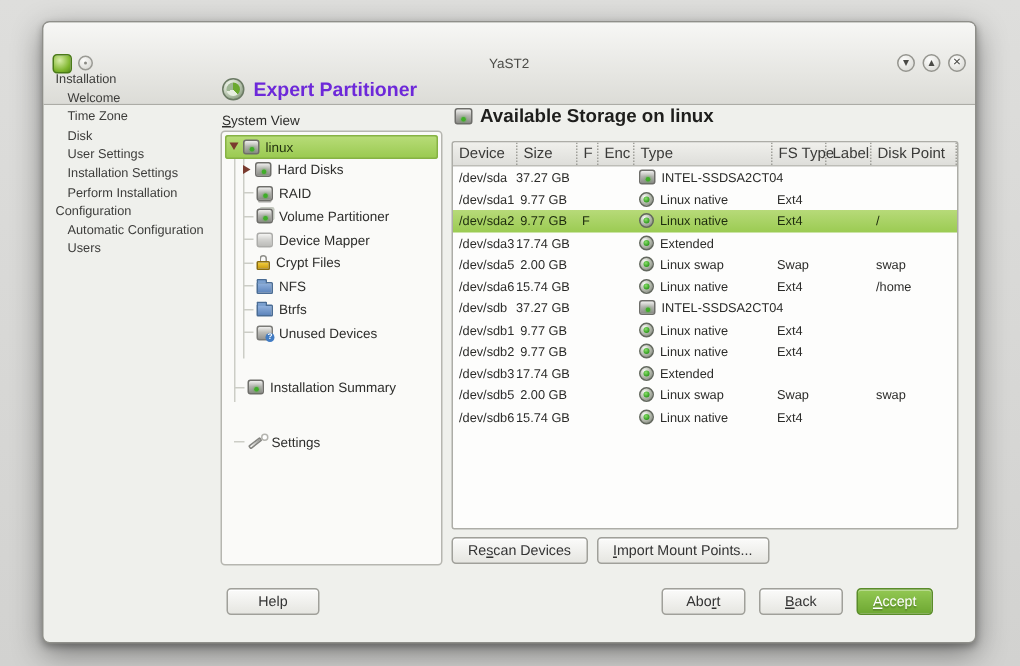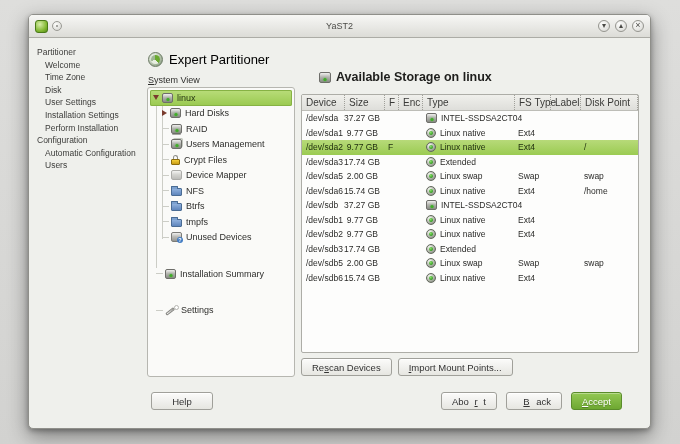--- a/index.html
+++ b/index.html
@@ -11,21 +11,21 @@
   .stage{position:relative;width:680px;height:444px;}
 
   
   .window{
     position:absolute;left:28px;top:14px;width:623px;height:415px;
     border:1px solid #8f8f8a;border-radius:5px;
     box-shadow:0 7px 20px rgba(0,0,0,.42),0 2px 5px rgba(0,0,0,.28);
     background:#eff0ec;box-sizing:border-box;
   }
   .titlebar{
-    height:22px;display:flex;align-items:center;padding:0 6px;gap:4px;
+    height:22px;display:flex;align-items:center;padding:16px 6px;gap:4px;
     background:linear-gradient(180deg,#f7f7f5,#dcdcd7);
     border-bottom:1px solid #acaca6;border-radius:4px 4px 0 0;position:relative;
   }
   .app-icon{width:13px;height:13px;border-radius:3px;flex:none;
     background:radial-gradient(circle at 35% 30%,#d8eda8,#7fb62e 65%,#558a1c);
     border:1px solid #4a7a18;box-sizing:border-box;}
   .menu-btn{width:10px;height:10px;border-radius:50%;flex:none;
     background:radial-gradient(circle at 35% 30%,#fcfcfa,#d2d2cd);
     border:1px solid #9a9a94;box-sizing:border-box;position:relative;}
   .menu-btn::after{content:"";position:absolute;left:3px;top:3px;width:2px;height:2px;border-radius:50%;background:#8a8a84;}
@@ -47,31 +47,31 @@
 
   
   .sidebar{position:absolute;left:0;top:0;bottom:0;width:113px;
     padding:9px 0 0 8px;box-sizing:border-box;
     font-size:8.5px;line-height:12.6px;color:#3c3c3a;}
   .side-item{white-space:nowrap;}
   .side-item.lvl1{padding-left:8px;}
 
   
   .ep-heading{position:absolute;left:119px;top:15px;display:flex;align-items:center;gap:6px;
-    font-size:13px;font-weight:normal;color:#000000;}
+    font-size:13px;font-weight:bold;color:#6d28d9;}
   .ep-icon{width:15px;height:15px;border-radius:50%;position:relative;flex:none;
     background:radial-gradient(circle at 35% 30%,#f6faf2,#ccd6c4 40%,#8fa285 78%,#5f705a);
     border:1px solid #6b7a64;box-sizing:border-box;}
   .ep-icon::after{content:"";position:absolute;inset:2px;border-radius:50%;
     background:conic-gradient(#6aa92f 0 140deg,#e7eee0 140deg 250deg,#9fb794 250deg 360deg);}
 
   .sv-label{position:absolute;left:119px;top:38px;font-size:9px;color:#2e2e2c;}
 
   .storage-heading{position:absolute;left:274px;top:33px;display:flex;align-items:center;gap:5px;
-    font-size:12.5px;font-weight:bold;color:#1e1e1c;margin-left:16px;}
+    font-size:12.5px;font-weight:bold;color:#1e1e1c;}
 
   
   .tree{position:absolute;left:118px;top:50px;width:148px;height:290px;
     background:#fafaf8;border:1px solid #b6b6b0;border-radius:3px;
     box-sizing:border-box;padding:2px 2px;overflow:hidden;}
   .tree-line{position:absolute;width:1px;background:#cccdc6;}
   .tree-row{display:flex;align-items:center;height:15.5px;font-size:9px;color:#2e2e2c;
     white-space:nowrap;position:relative;border-radius:2px;}
   .tree-row.lvl0{padding-left:3px;}
   .tree-row.lvl0_5{padding-left:6px;margin-top:21px;}
@@ -143,21 +143,21 @@
     background:linear-gradient(180deg,#fbfbfa,#e6e6e1);
     box-shadow:inset 0 1px 0 #fff;font-size:9.5px;color:#333;white-space:nowrap;box-sizing:border-box;}
   .mnemonic{text-decoration:underline;}
   .table-btns{position:absolute;left:272px;top:321px;width:338px;display:flex;gap:6px;align-items:center;}
   .cfg-arrow{font-size:7px;margin-left:5px;color:#444;}
   .btn-configure{margin-left:auto;}
   .footer{position:absolute;left:0;right:0;top:352px;height:24px;padding:0 28px 0 122px;
     display:flex;align-items:center;box-sizing:border-box;}
   .btn-help{min-width:62px;}
   .footer-right{margin-left:auto;display:flex;gap:9px;}
-  .btn-abort,.btn-back{min-width:56px;justify-content:space-between;}
+  .btn-abort,.btn-back{min-width:56px;}
   .btn-accept{min-width:44px;border-color:#5a8c2a;color:#fff;
     background:linear-gradient(180deg,#93c853,#6ea832);
     box-shadow:inset 0 1px 0 rgba(255,255,255,.35);text-shadow:0 1px 1px rgba(0,0,0,.25);}
 </style>
 </head>
 <body>
 
 <div class="stage">
   <div class="window">
 
@@ -168,21 +168,21 @@
       <span class="win-btns">
         <span class="win-btn wb-min"></span>
         <span class="win-btn wb-max"></span>
         <span class="win-btn wb-close"></span>
       </span>
     </div>
 
     <div class="wbody">
 
       <div class="sidebar">
-          <div class="side-item lvl0">Partitioner</div>
+          <div class="side-item lvl0">Installation</div>
           <div class="side-item lvl1">Welcome</div>
           <div class="side-item lvl1">Time Zone</div>
           <div class="side-item lvl1">Disk</div>
           <div class="side-item lvl1">User Settings</div>
           <div class="side-item lvl1">Installation Settings</div>
           <div class="side-item lvl1">Perform Installation</div>
           <div class="side-item lvl0">Configuration</div>
           <div class="side-item lvl1">Automatic Configuration</div>
           <div class="side-item lvl1">Users</div>
         </div>
@@ -208,46 +208,41 @@
             <span>Hard Disks</span>
           </div>
           <div class="tree-row lvl1">
             <span class="tick"></span>
             <span class="ic ic-raid"></span>
             <span>RAID</span>
           </div>
           <div class="tree-row lvl1">
             <span class="tick"></span>
             <span class="ic ic-volume"></span>
-            <span>Users Management</span>
+            <span>Volume Partitioner</span>
+          </div>
+          <div class="tree-row lvl1">
+            <span class="tick"></span>
+            <span class="ic ic-mapper"></span>
+            <span>Device Mapper</span>
           </div>
           <div class="tree-row lvl1">
             <span class="tick"></span>
             <span class="ic ic-lock"></span>
             <span>Crypt Files</span>
           </div>
           <div class="tree-row lvl1">
             <span class="tick"></span>
-            <span class="ic ic-mapper"></span>
-            <span>Device Mapper</span>
-          </div>
-          <div class="tree-row lvl1">
-            <span class="tick"></span>
             <span class="ic ic-folder"></span>
             <span>NFS</span>
           </div>
           <div class="tree-row lvl1">
             <span class="tick"></span>
             <span class="ic ic-folder"></span>
             <span>Btrfs</span>
-          </div>
-          <div class="tree-row lvl1">
-            <span class="tick"></span>
-            <span class="ic ic-folder"></span>
-            <span>tmpfs</span>
           </div>
           <div class="tree-row lvl1">
             <span class="tick"></span>
             <span class="ic ic-unused"></span>
             <span>Unused Devices</span>
           </div>
           <div class="tree-row lvl0_5">
             <span class="tick"></span>
             <span class="ic ic-summary"></span>
             <span>Installation Summary</span>

